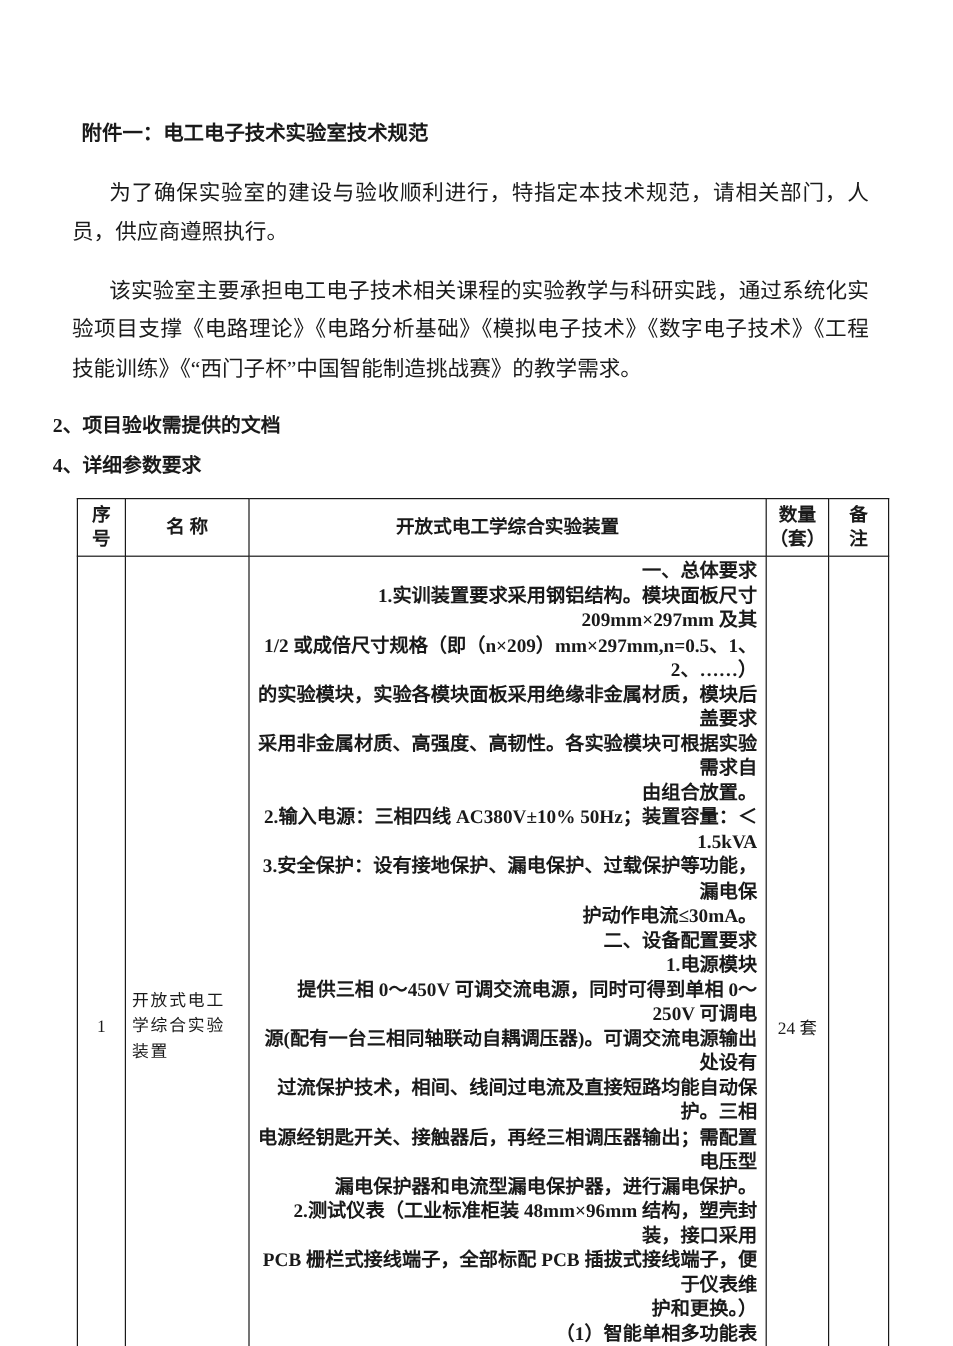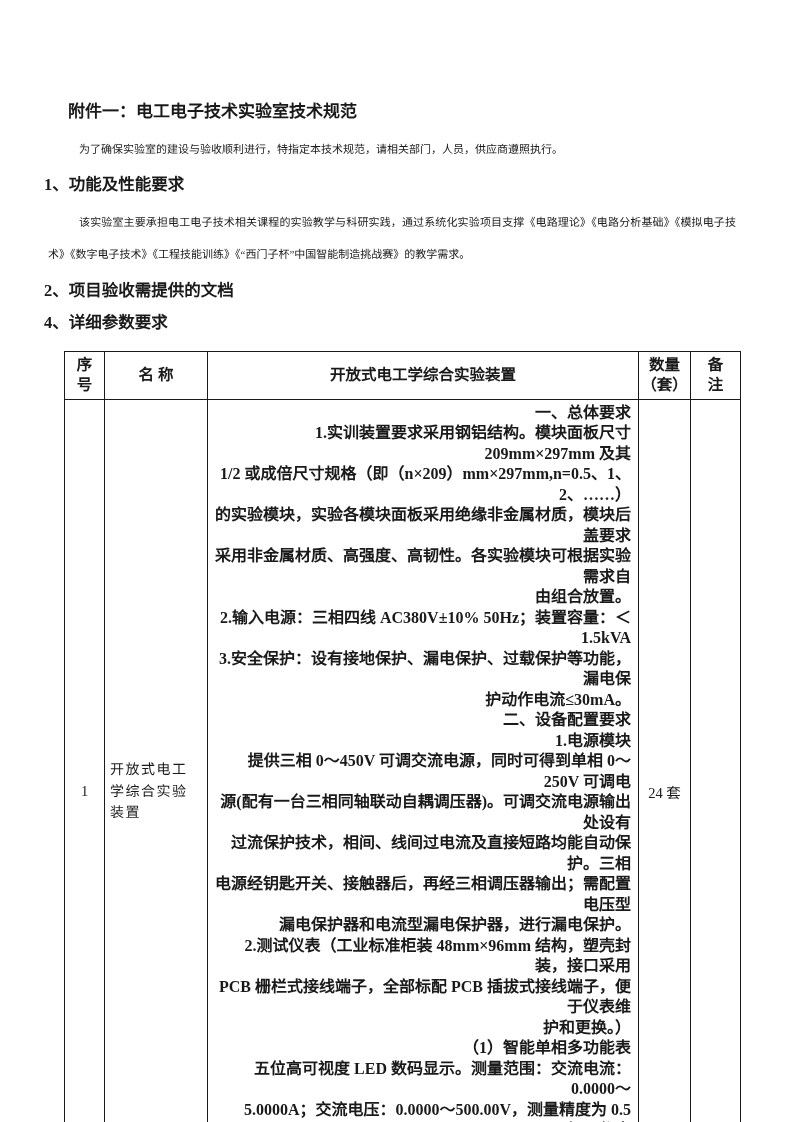--- a/index.html
+++ b/index.html
@@ -10,21 +10,21 @@
   }
   .page{
     box-sizing:border-box;width:794px;height:1122px;
     padding:96px 54px 16px 44px;position:relative;overflow:hidden;
   }
   .doc-title{
     font-weight:bold;font-size:17px;line-height:32.5px;
     padding-left:24px;margin:0;
   }
   .para{
-    font-size:11px;line-height:32.5px;margin:4px;
+    font-size:18px;line-height:32.5px;margin:16px;
     text-align:justify;text-indent:31px;
   }
   .sec-heading{
     font-weight:bold;font-size:16.5px;line-height:32.5px;margin:0;
   }
   table.params{
     border-collapse:collapse;table-layout:fixed;
     width:676px;margin:11px 0 0 20px;
   }
   table.params th, table.params td{
@@ -57,21 +57,20 @@
 </style>
 </head>
 <body>
 
 <div class="page">
 
   <div class="doc-title">附件一：电工电子技术实验室技术规范</div>
 
   <p class="para">为了确保实验室的建设与验收顺利进行，特指定本技术规范，请相关部门，人员，供应商遵照执行。</p>
 
-  <div class="sec-heading">1、功能及性能要求</div>
   <p class="para">该实验室主要承担电工电子技术相关课程的实验教学与科研实践，通过系统化实验项目支撑《电路理论》《电路分析基础》《模拟电子技术》《数字电子技术》《工程技能训练》《“西门子杯”中国智能制造挑战赛》的教学需求。</p>
 
   <div class="sec-heading">2、项目验收需提供的文档</div>
 
 
   <div class="sec-heading">4、详细参数要求</div>
 
   <table class="params">
     <colgroup>
       <col style="width:40px">

